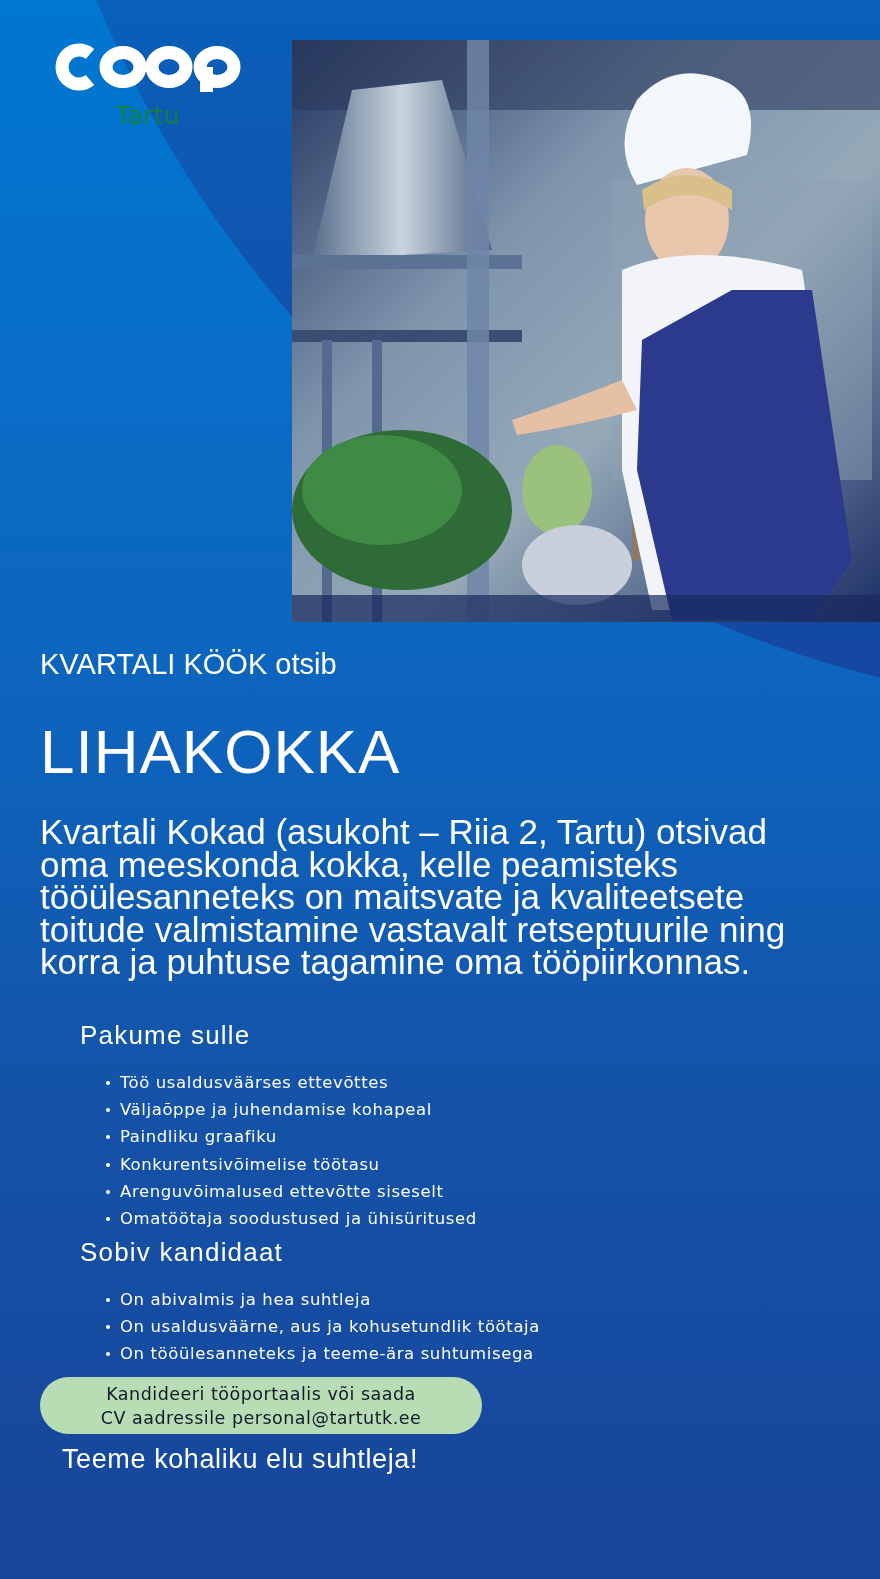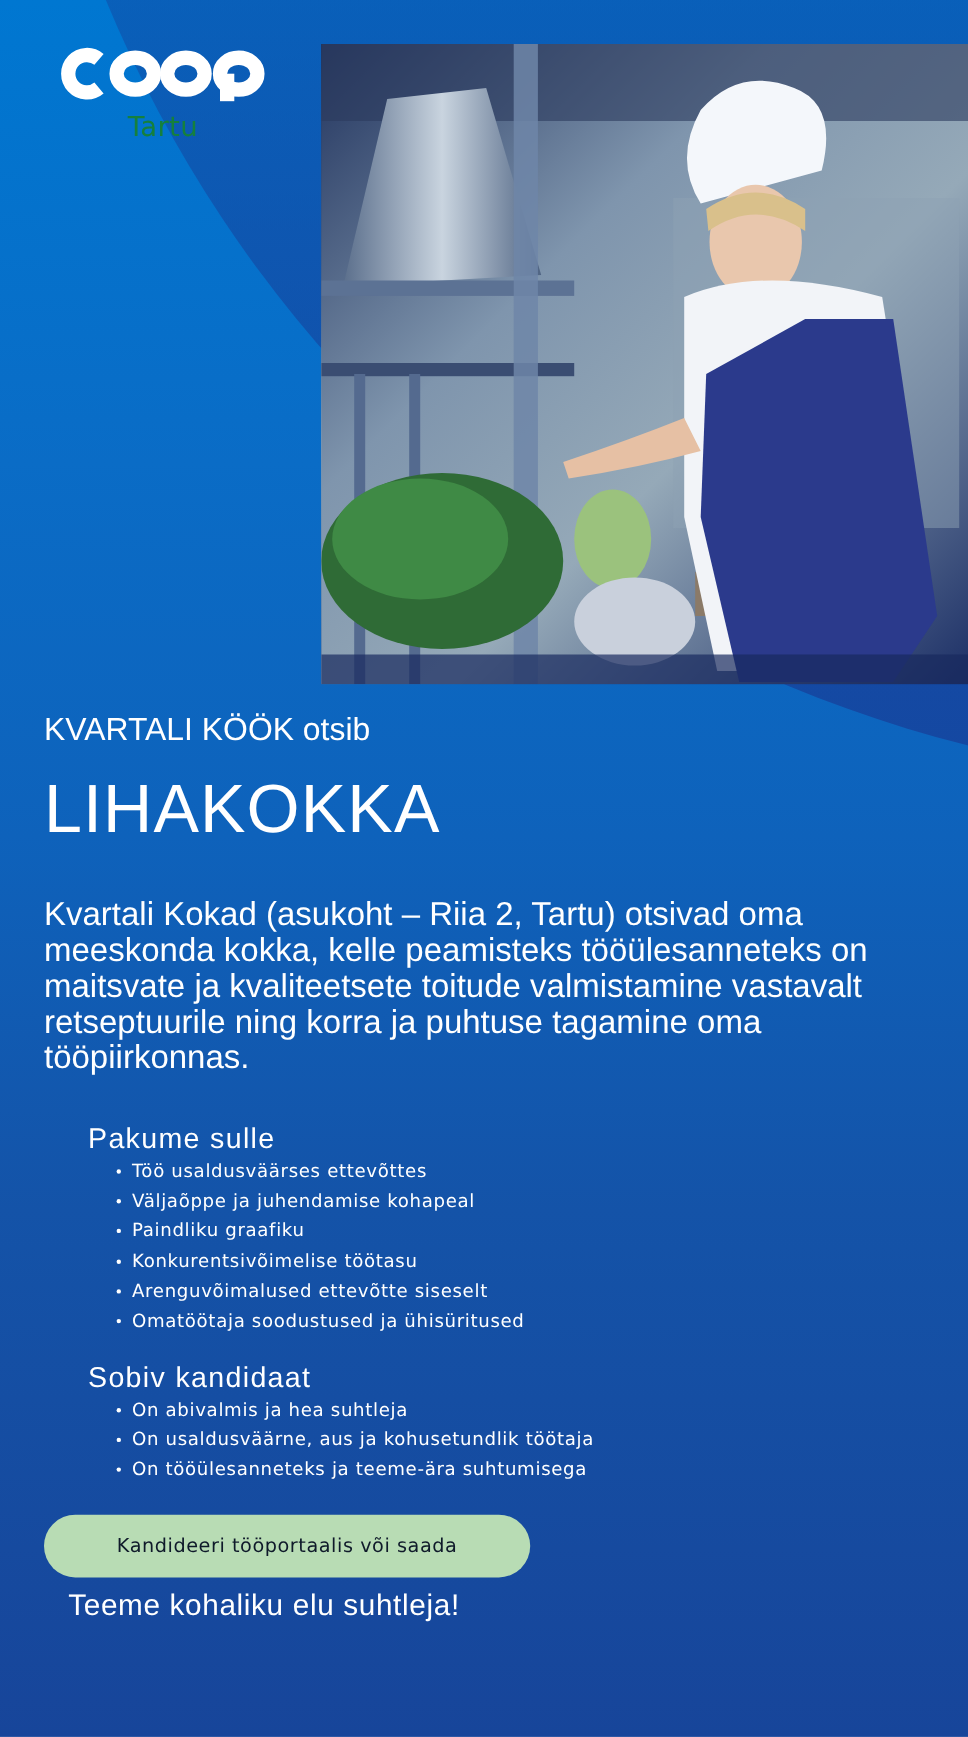--- a/index.html
+++ b/index.html
@@ -29,33 +29,33 @@
   .photo {
     position: absolute; left: 292px; top: 40px; width: 588px; height: 582px; overflow: hidden;
     background: linear-gradient(160deg, #1b2a55 0%, #3d5a86 25%, #8fa6bd 45%, #6b86a6 60%, #2f4e88 80%, #1a2f6c 100%);
   }
   .photo svg { position: absolute; left: 0; top: 0; }
   .subtitle {
     position: absolute; left: 40px; top: 648px;
     font-family: "Liberation Sans", sans-serif; font-size: 29px; font-weight: 400; letter-spacing: 0px;
   }
   .title {
-    position: absolute; left: 40px; top: 700px;
+    position: absolute; left: 40px; top: 716px;
     font-family: "Liberation Sans", sans-serif; font-size: 62px; font-weight: 400; letter-spacing: 1px;
   }
   .intro {
     position: absolute; left: 40px; top: 816px; width: 800px;
-    font-family: "Liberation Sans", sans-serif; font-size: 30px; line-height: 32.6px;
+    font-family: "Liberation Sans", sans-serif; font-size: 35px; line-height: 32.6px;
   }
   .section { position: absolute; left: 80px; }
   .section h2 {
     margin: 0; font-weight: 400; font-size: 26px; letter-spacing: 1.2px;
     font-family: Liberation Sans, sans-serif;
   }
-  .section ul { margin: 0 0 0 0; padding: 0 0 0 40px; list-style: none; }
+  .section ul { margin: 18px 0 0 0; padding: 0 0 0 40px; list-style: none; }
   .section li {
     position: relative; font-size: 16.5px; line-height: 27.2px; letter-spacing: 0.6px;
     font-family: "DejaVu Sans", sans-serif;
   }
   .section li::before {
     content: ""; position: absolute; left: -14px; top: 12px; width: 4px; height: 4px; border-radius: 50%; background: #fff;
   }
   .sec-offer { top: 1020px; }
   .sec-cand { top: 1237px; }
   .cta {
@@ -149,15 +149,16 @@
   <h2>Sobiv kandidaat</h2>
   <ul>
     <li>On abivalmis ja hea suhtleja</li>
     <li>On usaldusväärne, aus ja kohusetundlik töötaja</li>
     <li>On tööülesanneteks ja teeme-ära suhtumisega</li>
   </ul>
 </div>
 
 <div class="cta">
   <span>Kandideeri tööportaalis või saada</span>
+  <span>CV aadressile personal@tartutk.ee</span>
 </div>
 
 <div class="slogan">Teeme kohaliku elu suhtleja!</div>
 
 </body></html>

